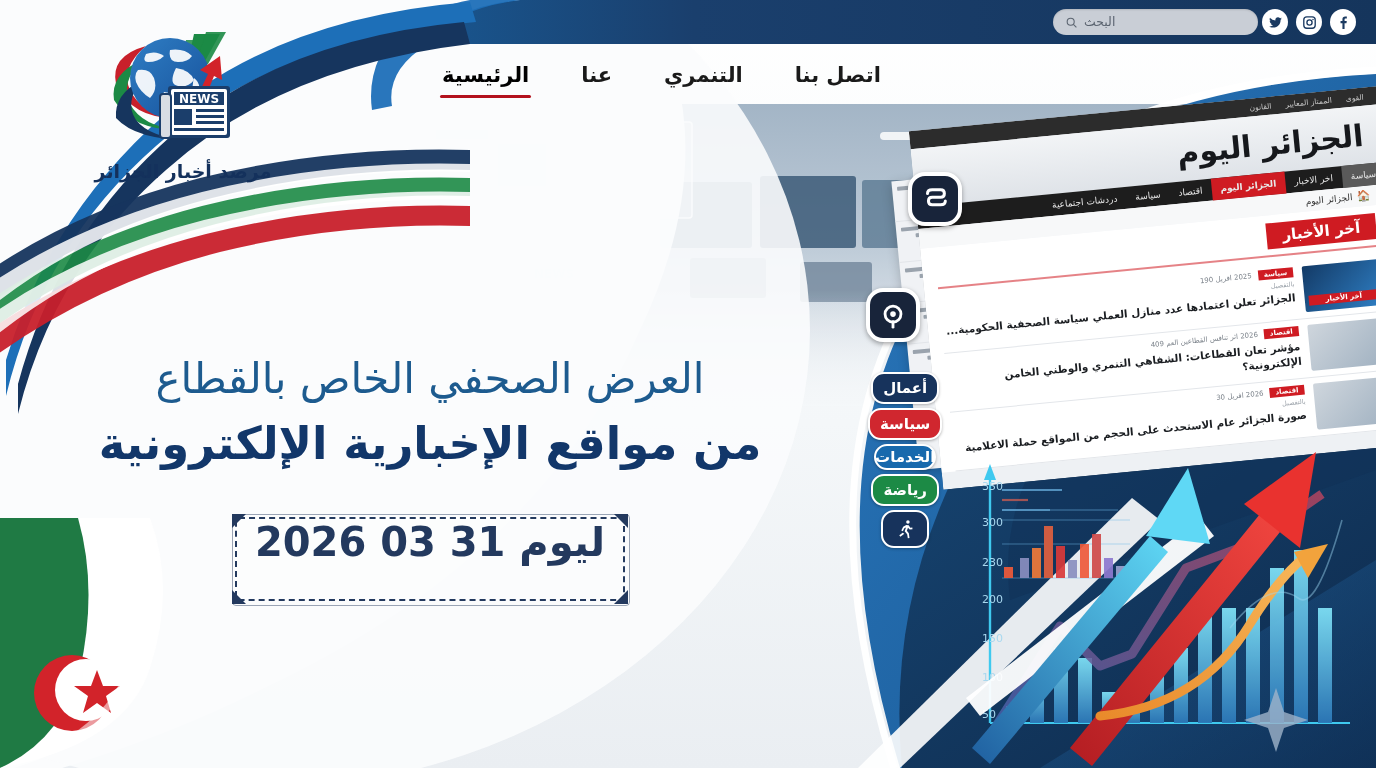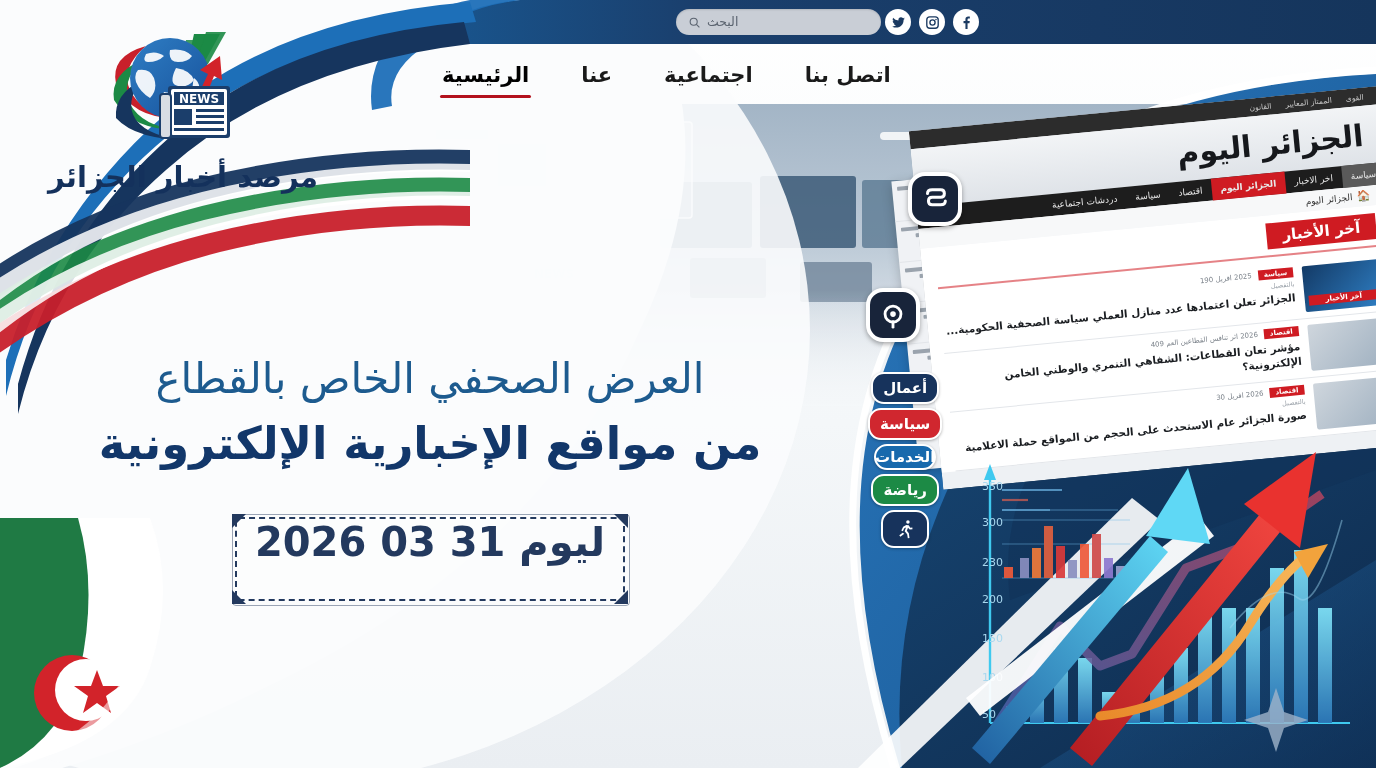--- a/index.html
+++ b/index.html
@@ -9,21 +9,21 @@
     font-family:"DejaVu Sans","Liberation Sans",sans-serif;
     background:#f4f6f8;
     position:relative;
   }
   .stage{ position:absolute; inset:0; width:1376px; height:768px; overflow:hidden; background:#ffffff; }
 
   
   .bg-svg{ position:absolute; inset:0; width:1376px; height:768px; }
   .topbar-content{
     position:absolute; top:0; right:0; height:44px; width:700px;
-    display:flex; align-items:center; justify-content:flex-end;
+    display:flex; align-items:center; justify-content:flex-start;
     gap:4px; padding-left:0; padding-right:20px; z-index:40;
   }
   .social-row{ display:flex; align-items:center; gap:8px; }
   .soc{
     width:26px; height:26px; border-radius:50%;
     background:#ffffff; display:flex; align-items:center; justify-content:center;
     cursor:pointer;
   }
   .soc svg{ width:17px; height:17px; fill:#1b3a61; }
 
@@ -58,21 +58,21 @@
     height:3px; background:#b3121d; border-radius:2px;
   }
 
   
   .logo-block{
     position:absolute; top:26px; left:58px; width:250px;
     display:flex; flex-direction:column; align-items:center; z-index:35;
   }
   .logo-mark{ width:150px; height:128px; position:relative; }
   .logo-title{
-    margin-top:6px; font-size:29px; font-weight:700; color:#14315c;
+    margin-top:6px; font-size:19px; font-weight:700; color:#14315c;
     letter-spacing:0; white-space:nowrap;
   }
 
   
   .hero{
     position:absolute; left:60px; top:352px; width:740px;
     text-align:center; z-index:30;
   }
   .hero-l1{
     font-size:42px; font-weight:400; color:#1d5b8f; line-height:1.3;
@@ -736,21 +736,21 @@
       <span class="ph">البحث</span>
     </div>
   </div>
 
   <nav class="navbar">
     <div class="nav-list">
       <div class="nav-item">
         <span>اتصل بنا</span>
       </div>
       <div class="nav-item">
-        <span>اجتماعية</span>
+        <span>التنمري</span>
       </div>
       <div class="nav-item">
         <span>عنا</span>
       </div>
       <div class="nav-item active">
         <span>الرئيسية</span>
       </div>
     </div>
   </nav>
 

